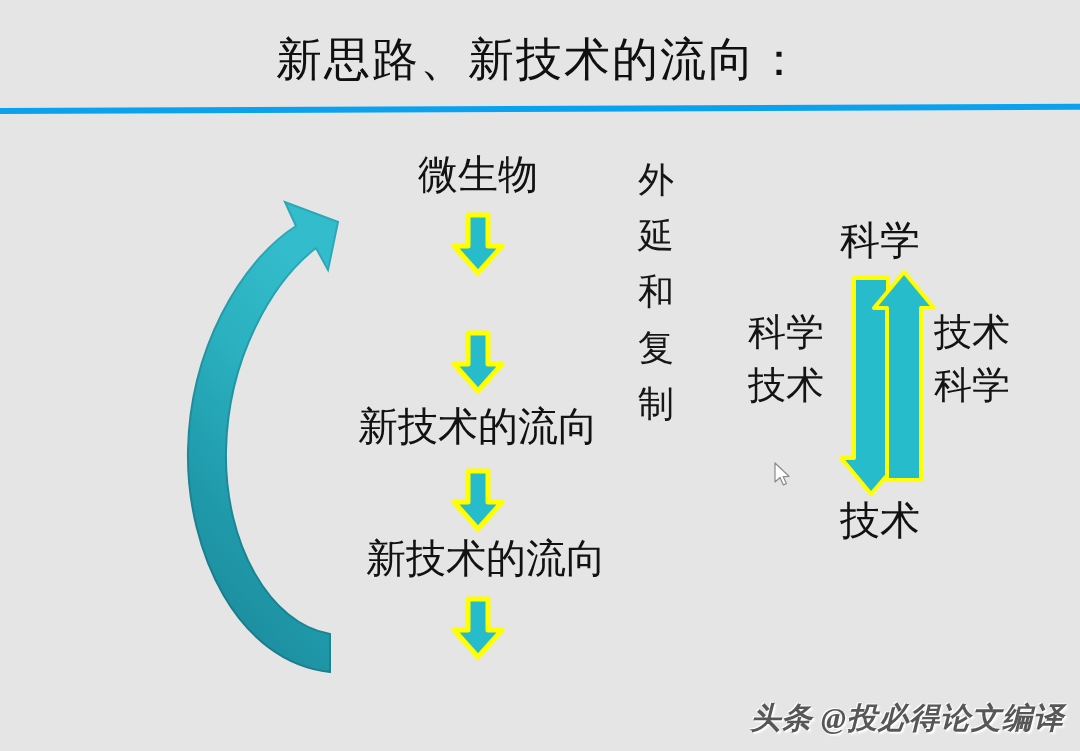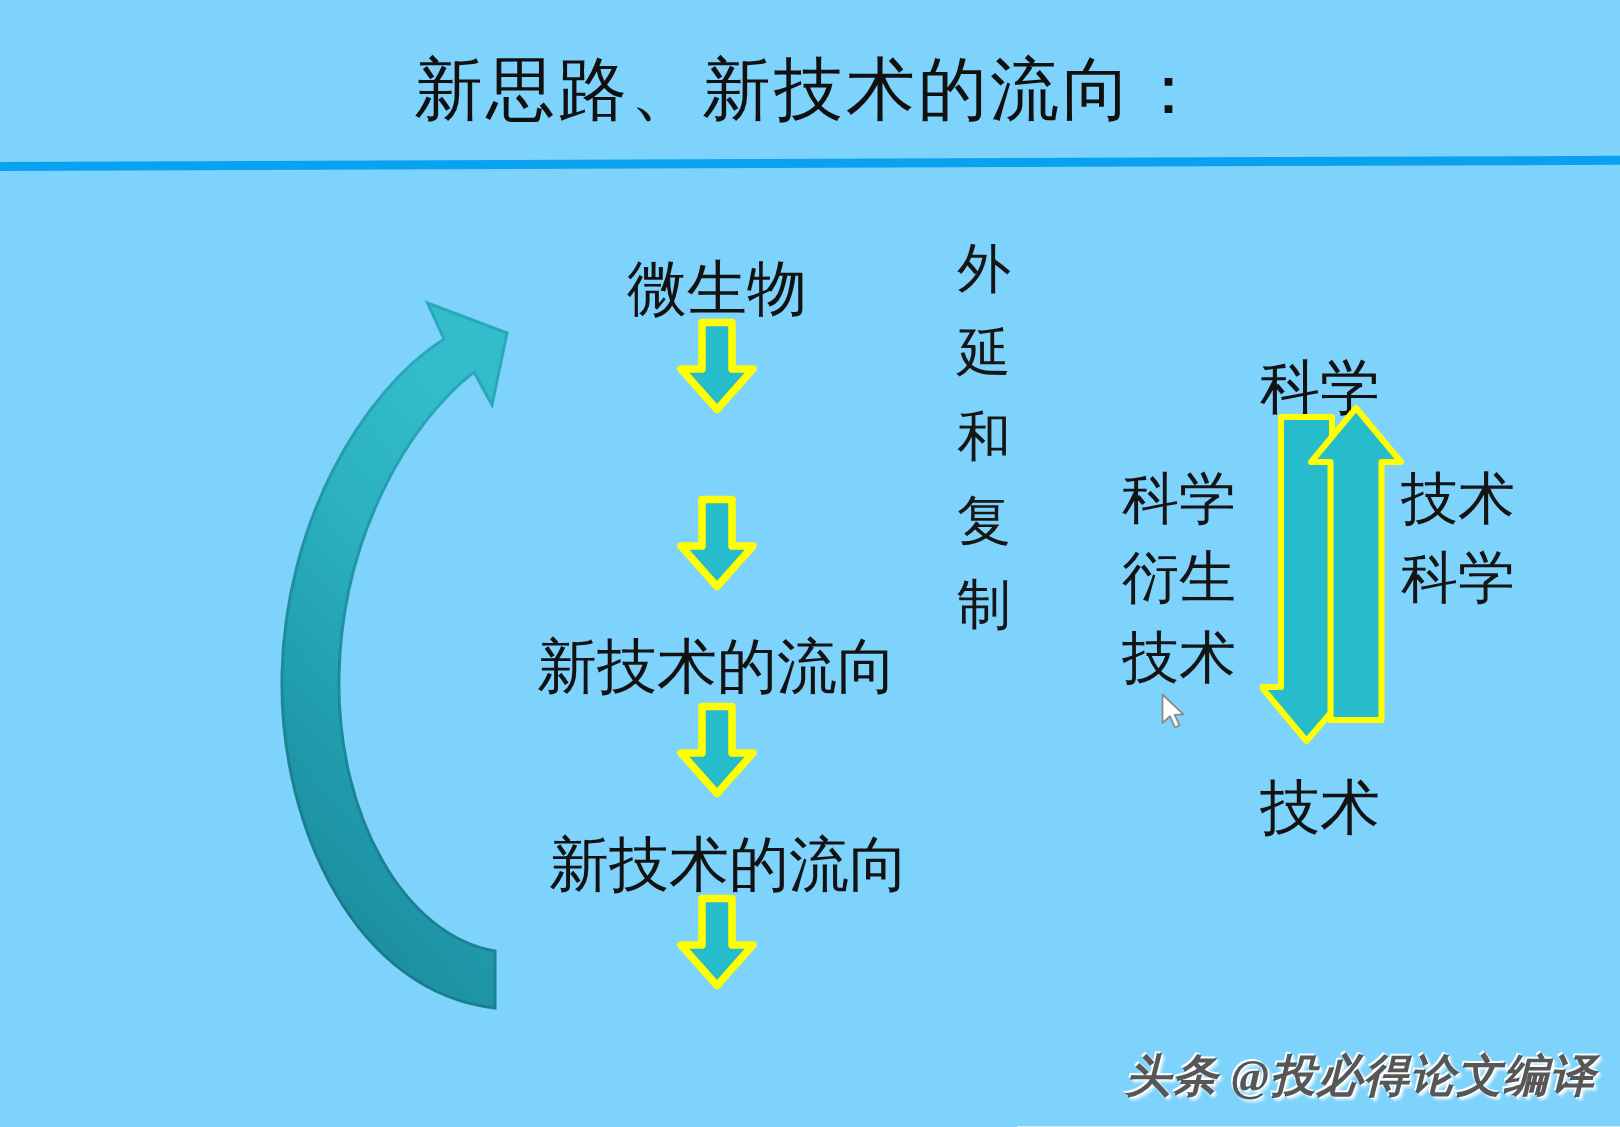--- a/index.html
+++ b/index.html
@@ -7,21 +7,21 @@
     padding: 0;
     background: #ffffff;
   }
   body {
     font-family: "DejaVu Serif", "Liberation Serif", serif;
   }
   #slide {
     position: relative;
     width: 1080px;
     height: 751px;
-    background: #7dd3fc;
+    background: #e5e5e5;
     overflow: hidden;
   }
 
   
   .title {
     position: absolute;
     left: 0;
     top: 30px;
     width: 1080px;
     text-align: center;
@@ -45,21 +45,20 @@
 
   
   .node {
     position: absolute;
     text-align: center;
     color: #121212;
     font-size: 40px;
     line-height: 48px;
     white-space: nowrap;
     font-family: Liberation Sans, sans-serif;
-    margin-top: 19px;
   }
 
   
   .vlabel {
     position: absolute;
     color: #161616;
     font-size: 36px;
     line-height: 56px;
     text-align: center;
     font-family: "DejaVu Serif", "Liberation Serif", serif;
@@ -219,21 +218,20 @@
       </g>
 
       <g>
         <path d="M 64 4 L 94 40 L 81 40 L 81 212 L 47 212 L 47 40 L 34 40 Z" fill="#27bccb" stroke="#ffff00" stroke-width="4" stroke-linejoin="round"></path>
       </g>
     </svg>
   </div>
 
   <div class="side-label" style="left:736px; top:306px; width:100px;">
     <span>科学</span>
-    <span>衍生</span>
     <span>技术</span>
   </div>
 
   <div class="side-label" style="left:922px; top:306px; width:100px;">
     <span>技术</span>
     <span>科学</span>
   </div>
 
   <div class="node" style="left:800px; top:496px; width:160px; font-size:40px;">技术</div>
 

